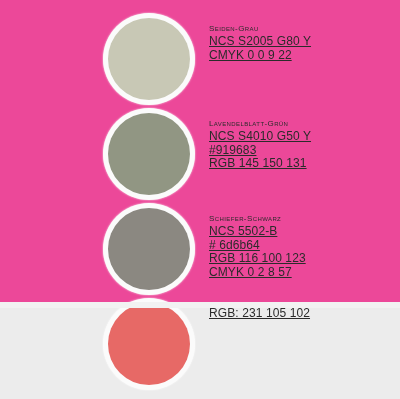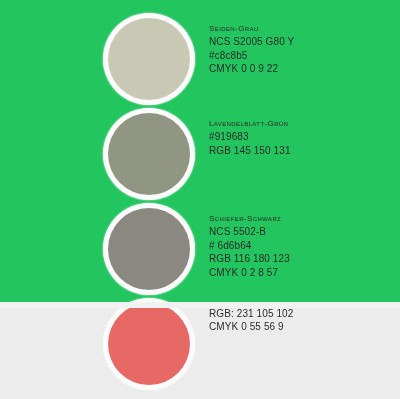--- a/index.html
+++ b/index.html
@@ -14,21 +14,21 @@
     overflow: hidden;
     position: relative;
   }
 
   #palette-sheet {
     position: absolute;
     left: 0;
     top: 0;
     width: 400px;
     height: 308px;
-    background: #22c55e;
+    background: #ec4899;
   }
 
   .bottom-band {
     position: absolute;
     left: 0;
     bottom: 0;
     width: 400px;
     height: 6px;
     background: #f2f2f2;
   }
@@ -70,72 +70,72 @@
   .swatch-name {
     font-size: 8px;
     font-variant: small-caps;
     letter-spacing: 0.4px;
     color: #2b2b2b;
     line-height: 13.4px;
     white-space: nowrap;
   }
 
   .swatch-line {
-    font-size: 10px;
+    font-size: 12px;
     color: #2b2b2b;
     line-height: 13.4px;
     white-space: nowrap;
     letter-spacing: 0.1px;
+    text-decoration: underline;
   }
 </style>
 </head>
 <body style="background: rgb(236, 236, 236);">
 
 <div id="palette-sheet">
 
   <div class="swatch-row" style="top:10px;">
     <div class="swatch-circle-wrap">
       <div class="swatch-circle" style="background: rgb(200, 200, 181);"></div>
     </div>
     <div class="swatch-text">
       <div class="swatch-name">Seiden-Grau</div>
       <div class="swatch-line">NCS S2005 G80 Y</div>
-      <div class="swatch-line">#c8c8b5</div>
       <div class="swatch-line">CMYK 0 0 9 22</div>
     </div>
   </div>
 
   <div class="swatch-row" style="top:105px;">
     <div class="swatch-circle-wrap">
       <div class="swatch-circle" style="background: rgb(145, 150, 131);"></div>
     </div>
     <div class="swatch-text">
       <div class="swatch-name">Lavendelblatt-Grün</div>
+      <div class="swatch-line">NCS S4010 G50 Y</div>
       <div class="swatch-line">#919683</div>
       <div class="swatch-line">RGB 145 150 131</div>
     </div>
   </div>
 
   <div class="swatch-row" style="top:200px;">
     <div class="swatch-circle-wrap">
       <div class="swatch-circle" style="background: rgb(139, 136, 129);"></div>
     </div>
     <div class="swatch-text">
       <div class="swatch-name">Schiefer-Schwarz</div>
       <div class="swatch-line">NCS 5502-B</div>
       <div class="swatch-line"># 6d6b64</div>
-      <div class="swatch-line">RGB 116 180 123</div>
+      <div class="swatch-line">RGB 116 100 123</div>
       <div class="swatch-line">CMYK 0 2 8 57</div>
     </div>
   </div>
 
   <div class="swatch-row" style="top:295px;">
     <div class="swatch-circle-wrap">
       <div class="swatch-circle" style="background: rgb(231, 105, 102);"></div>
     </div>
     <div class="swatch-text">
       <div class="swatch-line">RGB: 231 105 102</div>
-      <div class="swatch-line">CMYK 0 55 56 9</div>
     </div>
   </div>
 
   <div class="bottom-band"></div>
 </div>
 
 </body></html>

